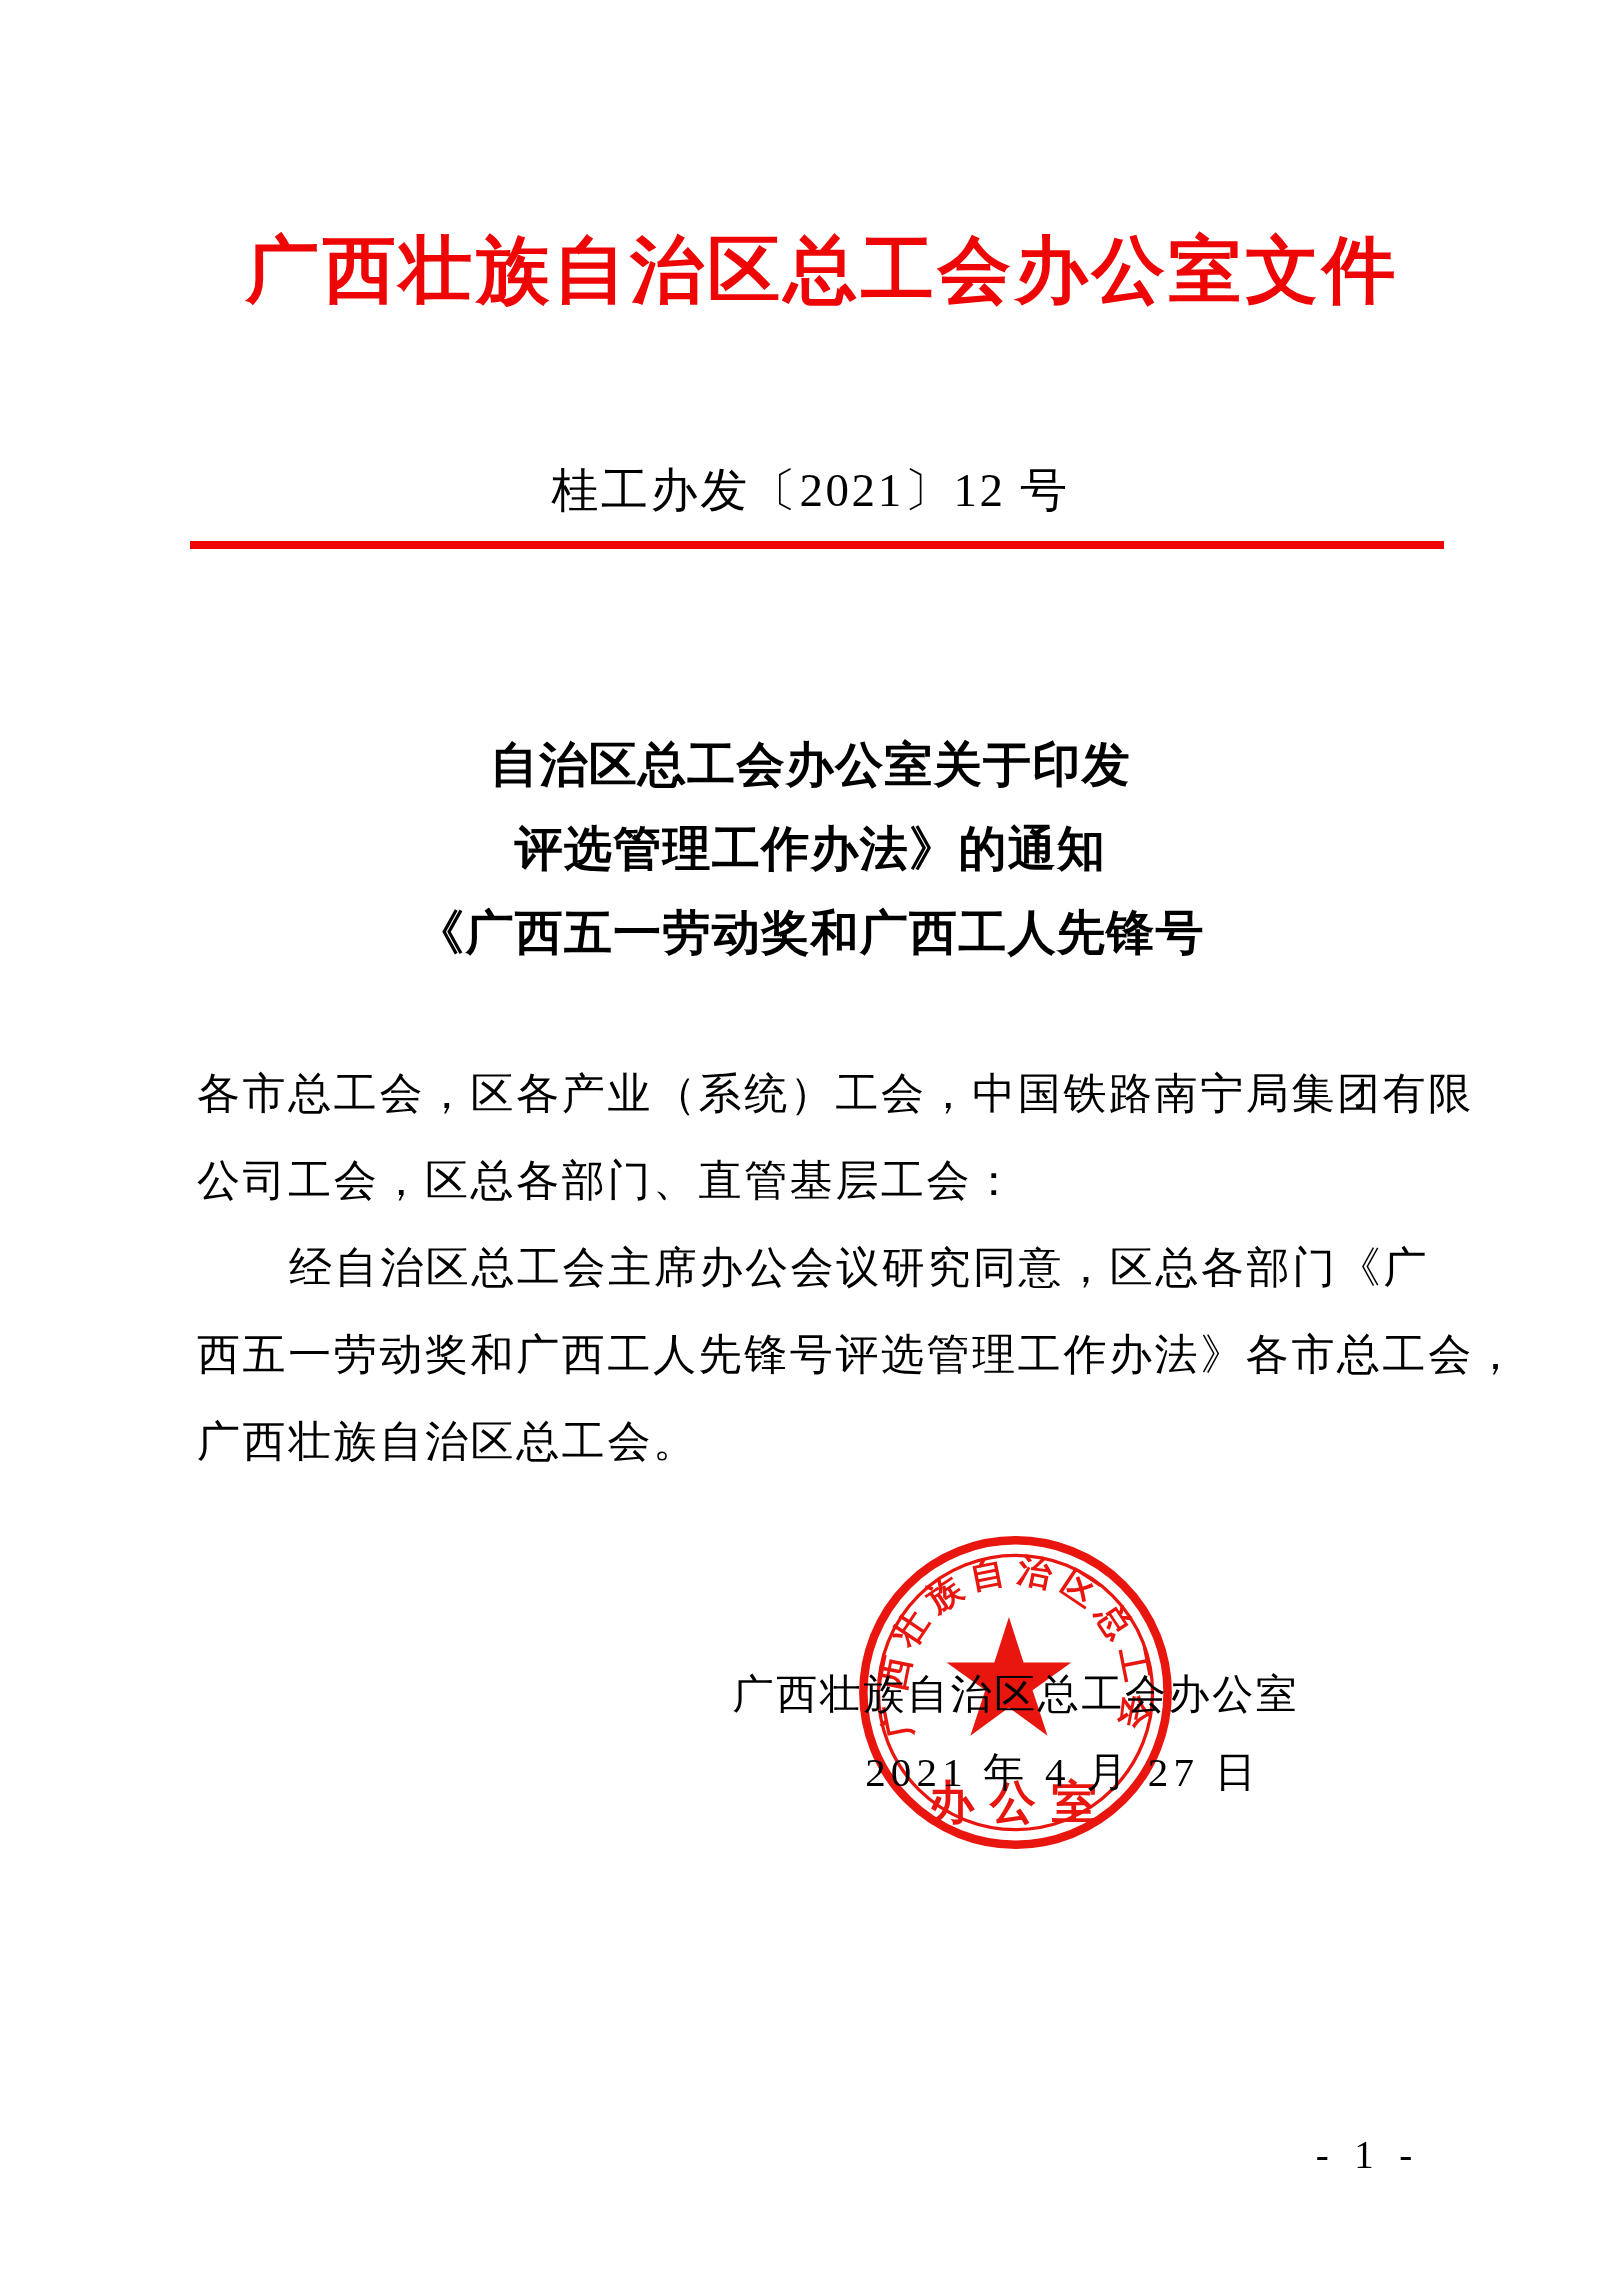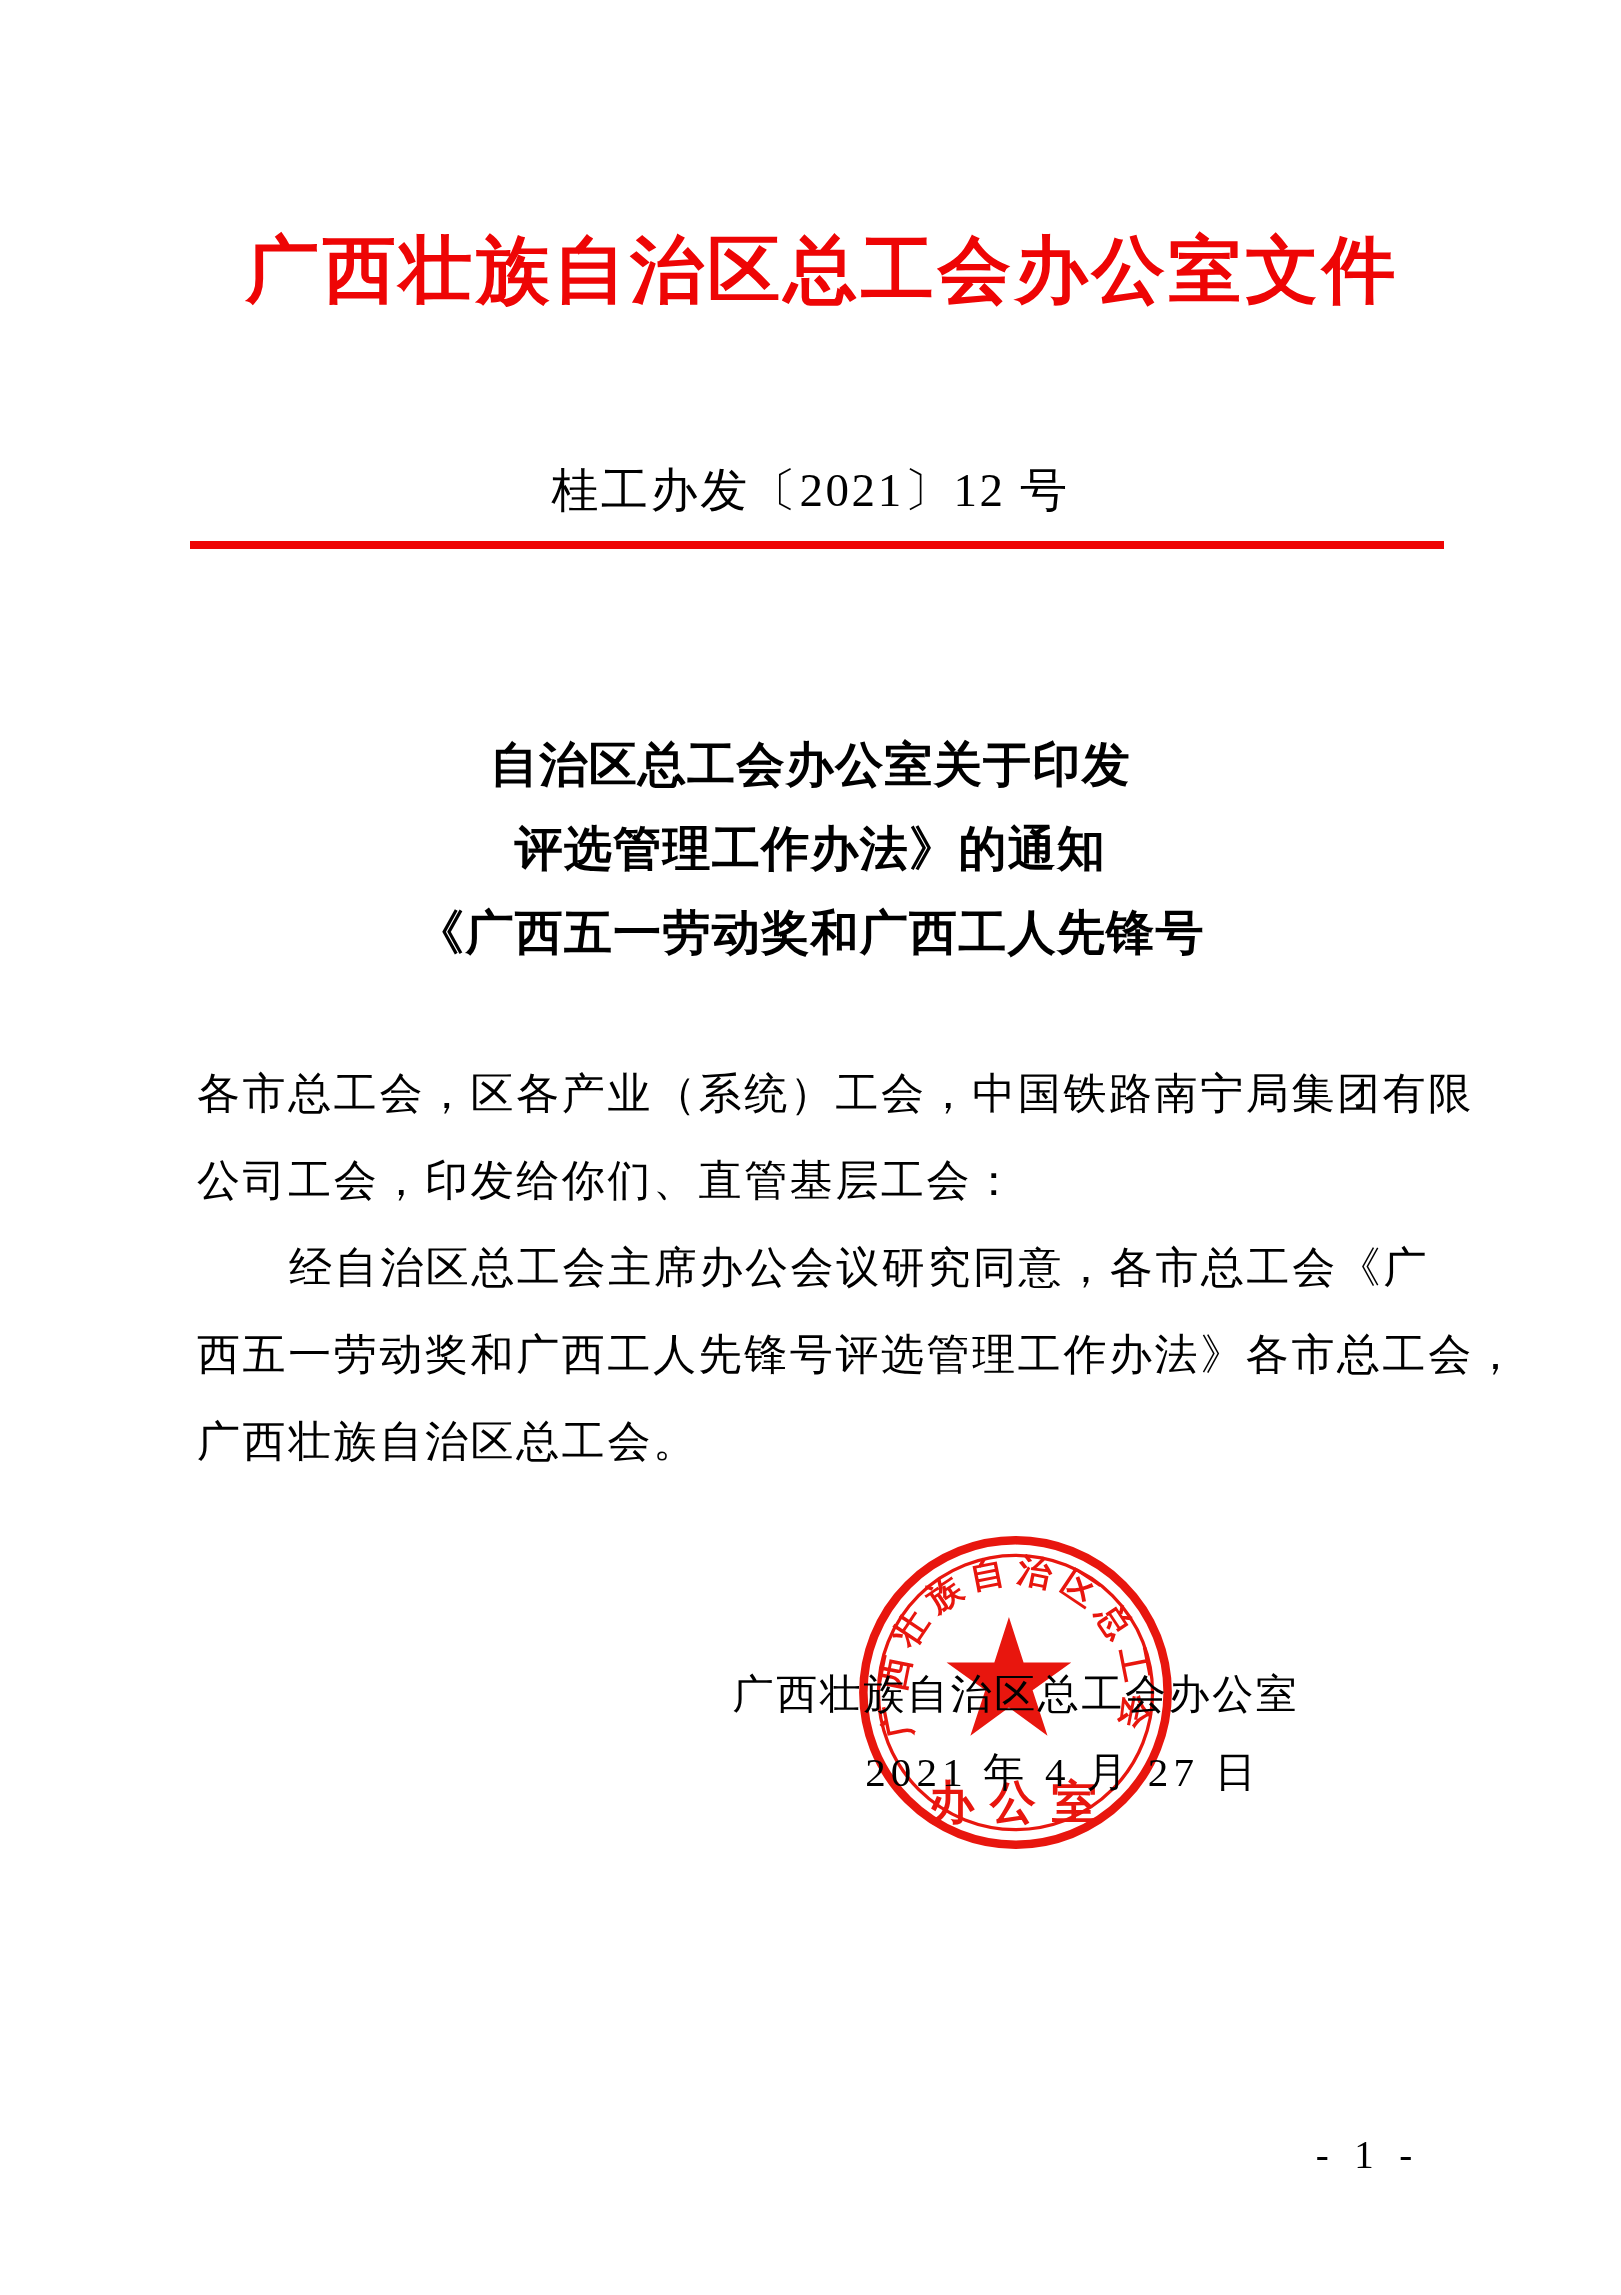--- a/index.html
+++ b/index.html
@@ -99,22 +99,22 @@
   <div class="red-rule"></div>
 
   <h1 class="doc-title">
     <div class="t-line">自治区总工会办公室关于印发</div>
     <div class="t-line">评选管理工作办法》的通知</div>
     <div class="t-line">《广西五一劳动奖和广西工人先锋号</div>
   </h1>
 
   <section class="body-block">
     <div class="body-line">各市总工会，区各产业（系统）工会，中国铁路南宁局集团有限</div>
-    <div class="body-line">公司工会，印发给你们、直管基层工会：</div>
-    <div class="body-line indent">经自治区总工会主席办公会议研究同意，各市总工会《广</div>
+    <div class="body-line">公司工会，区总各部门、直管基层工会：</div>
+    <div class="body-line indent">经自治区总工会主席办公会议研究同意，区总各部门《广</div>
     <div class="body-line">西五一劳动奖和广西工人先锋号评选管理工作办法》各市总工会，</div>
     <div class="body-line">广西壮族自治区总工会。</div>
   </section>
 
   <div class="signature">广西壮族自治区总工会办公室</div>
 
   <div class="date">2021 年 4 月 27 日</div>
 
   <svg class="seal" viewBox="0 0 520 520" xmlns="http://www.w3.org/2000/svg">
 

